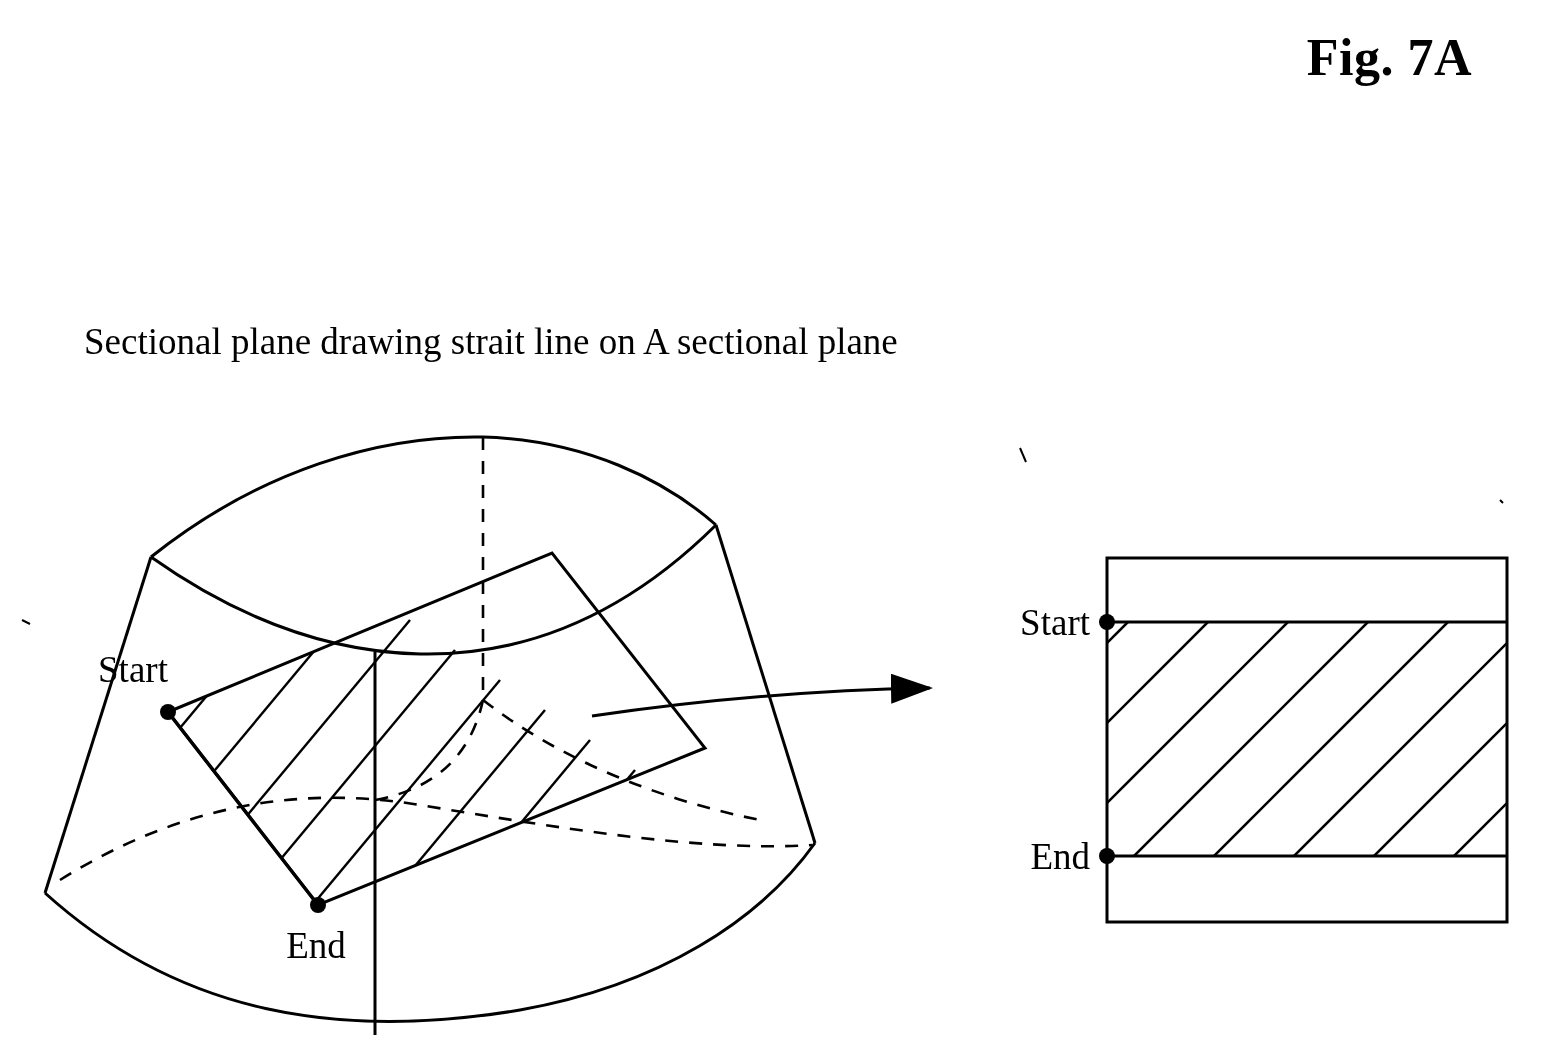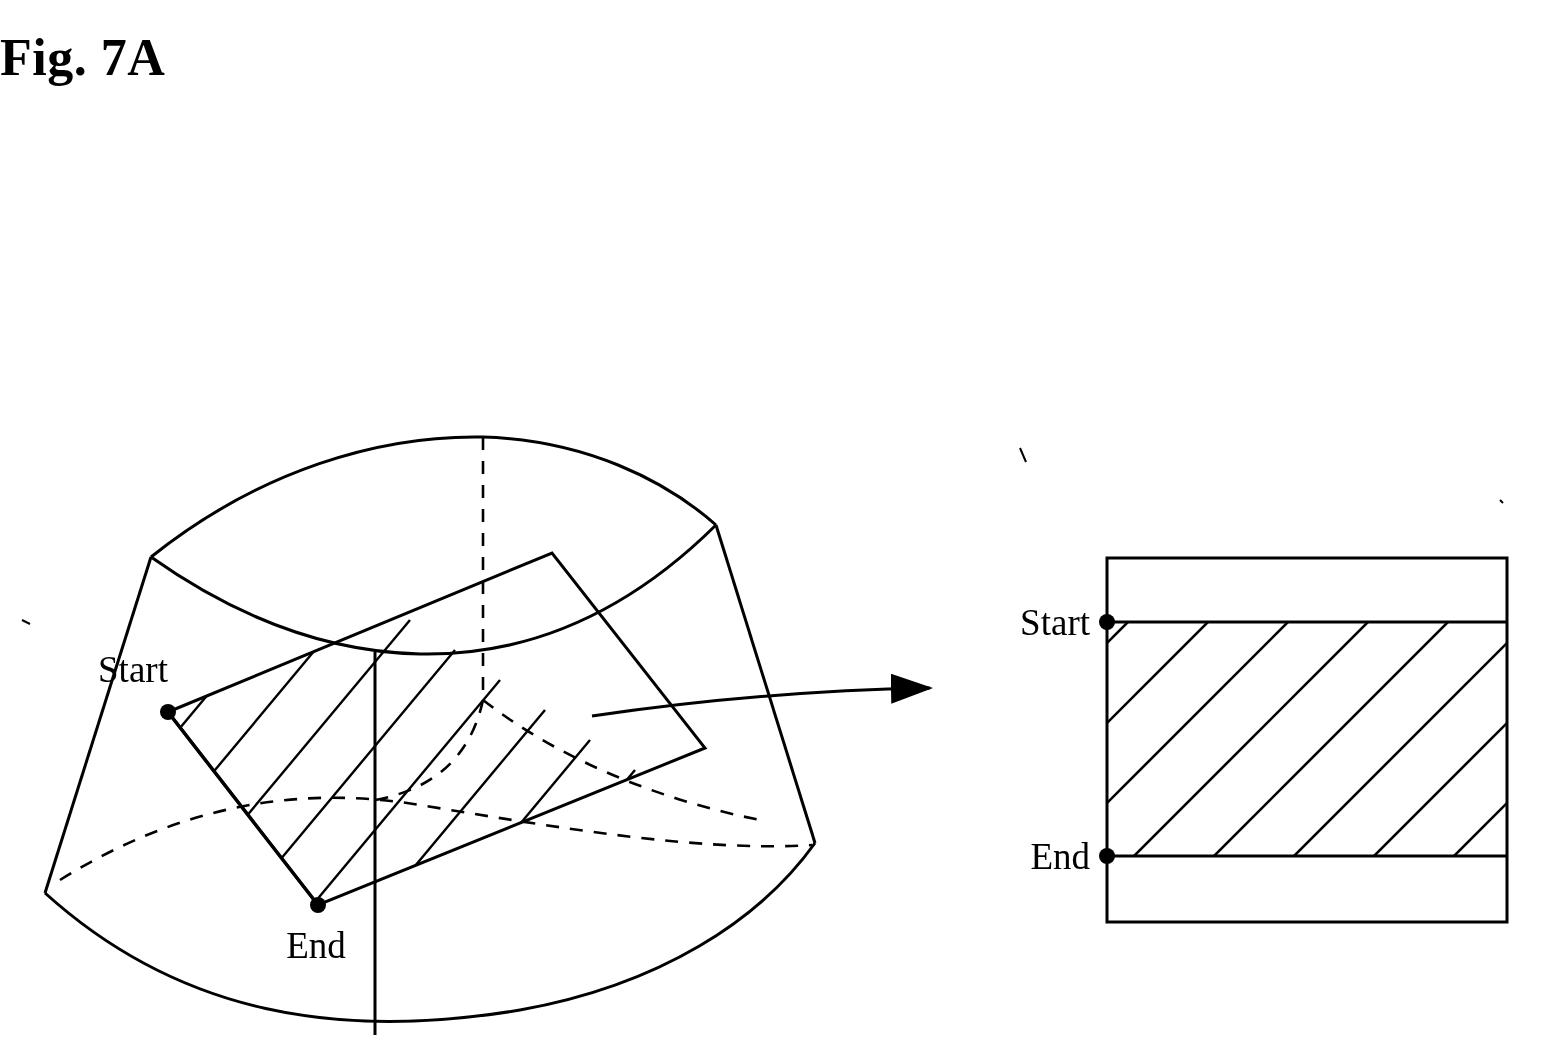--- a/index.html
+++ b/index.html
@@ -14,21 +14,21 @@
     background: #ffffff;
     overflow: hidden;
     font-family: "Liberation Serif", serif;
     color: #000000;
   }
   .fig-title {
     position: absolute;
     top: 28px;
     left: 0;
     width: 1472px;
-    text-align: left;
+    text-align: right;
     font-family: "Liberation Serif", serif;
     font-weight: bold;
     font-size: 52px;
     letter-spacing: 0.5px;
   }
   .caption {
     position: absolute;
     top: 320px;
     left: 84px;
     font-family: "Liberation Serif", serif;
@@ -46,20 +46,21 @@
     fill: #000000;
   }
 </style>
 </head>
 <body>
 
 <div class="page">
 
   <div class="fig-title">Fig. 7A</div>
 
+  <div class="caption">Sectional plane drawing strait line on A sectional plane</div>
 
   <svg class="diagram-svg" width="1568" height="1061" viewBox="0 0 1568 1061">
 
     <defs>
       <clipPath id="clip-left-plane">
         <polygon points="168,712 318,905 705,748 552,553"></polygon>
       </clipPath>
       <clipPath id="clip-right-box">
         <rect x="1107" y="622" width="400" height="234"></rect>
       </clipPath>

